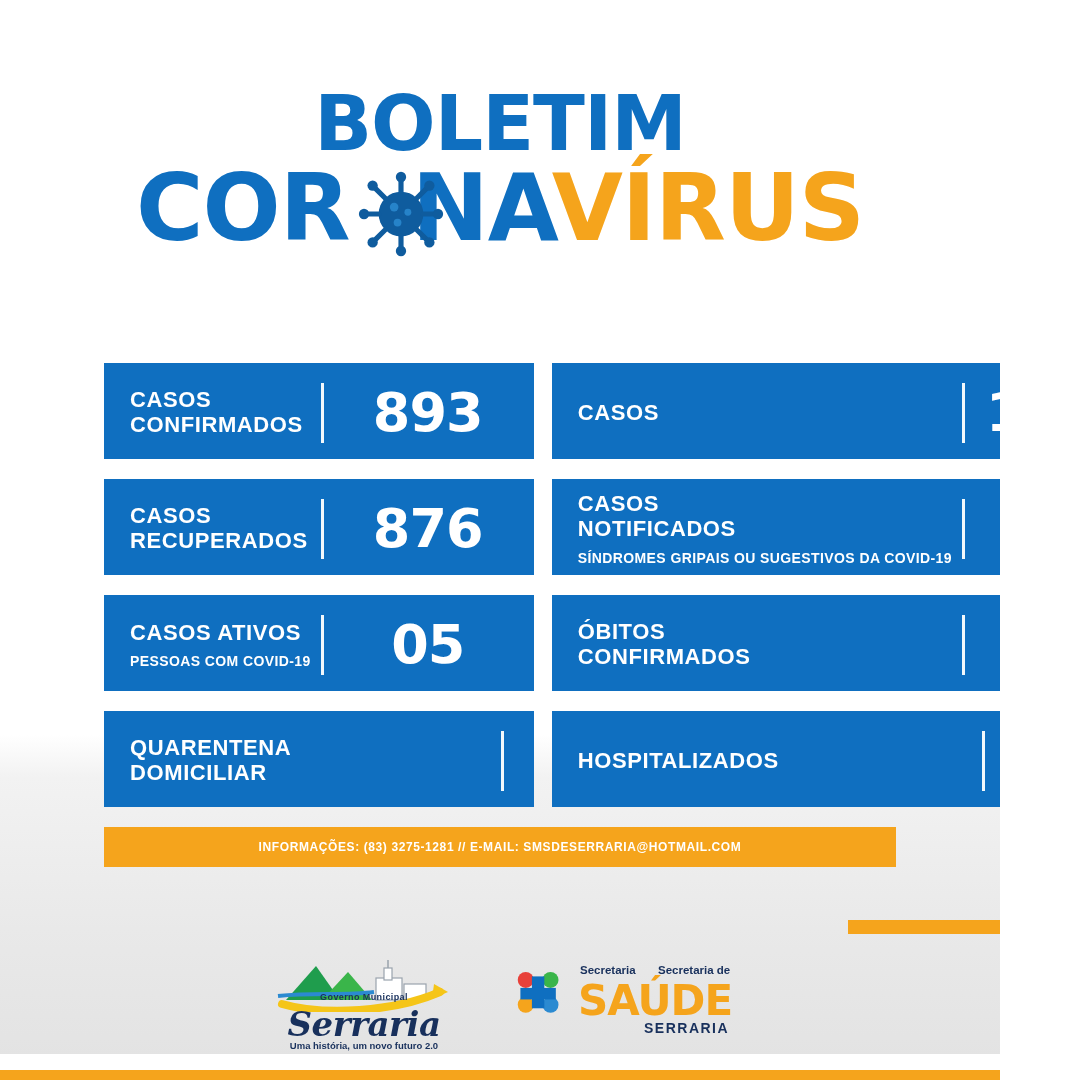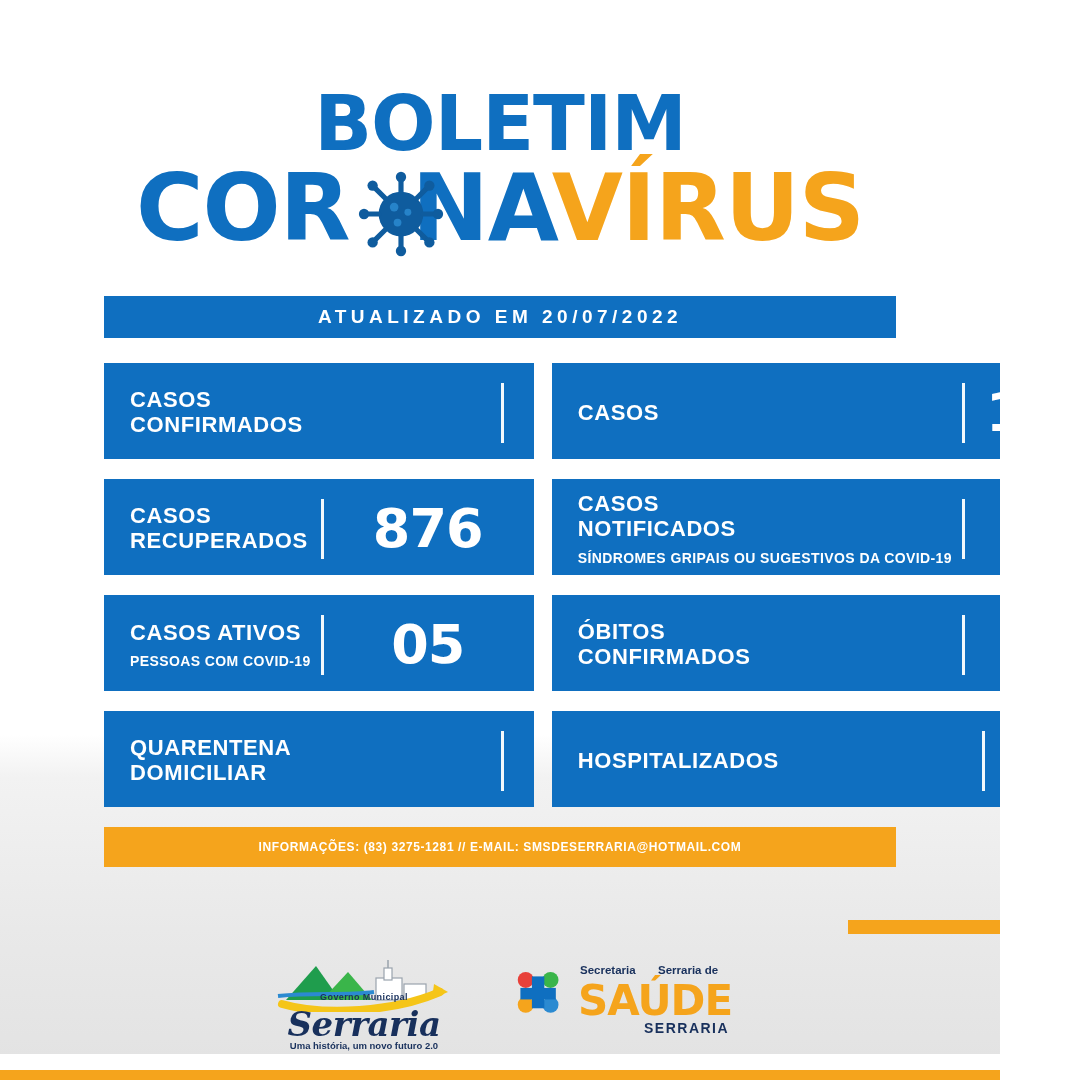--- a/index.html
+++ b/index.html
@@ -270,30 +270,30 @@
         </g>
         <g fill="#2b8ad1" opacity="0.85">
           <circle cx="42" cy="42" r="5"></circle>
           <circle cx="58" cy="48" r="4"></circle>
           <circle cx="46" cy="60" r="4.5"></circle>
         </g>
       </svg>
     </div>
   </div>
 
-  <div class="updated">ATUALIZADO EM 20/07/2022</div>
 
   <div class="grid">
 
     <div class="card">
       <div class="card-label">
         <div class="l1">CASOS</div>
         <div class="l2">CONFIRMADOS</div>
       </div>
       <div class="divider"></div>
+      <div class="card-value">893</div>
     </div>
 
     <div class="card">
       <div class="card-label">
         <div class="l1">CASOS</div>
       </div>
       <div class="divider"></div>
       <div class="card-value">1.708</div>
     </div>
 
@@ -379,21 +379,21 @@
       <svg viewBox="0 0 70 70" width="62" height="62" style="position:absolute;left:2px;top:12px;">
         <circle cx="20" cy="18" r="9" fill="#e8413a"></circle>
         <circle cx="48" cy="18" r="9" fill="#3ab54a"></circle>
         <circle cx="20" cy="46" r="9" fill="#f5a41c"></circle>
         <circle cx="48" cy="46" r="9" fill="#2b8ad1"></circle>
         <path d="M28 26 h12 v-10 h-0 v10 z" fill="none"></path>
         <rect x="27" y="14" width="14" height="36" fill="#0f6fc0"></rect>
         <rect x="14" y="27" width="40" height="13" fill="#0f6fc0"></rect>
       </svg>
       <div class="sec">Secretaria</div>
-      <div class="mun">Serraria de</div>
+      <div class="mun">Secretaria de</div>
       <div class="saude">SAÚDE</div>
       <div class="city">SERRARIA</div>
     </div>
 
   </div>
 
   <div class="bottom-white"></div>
   <div class="bottom-stripe"></div>
 
 </div>

